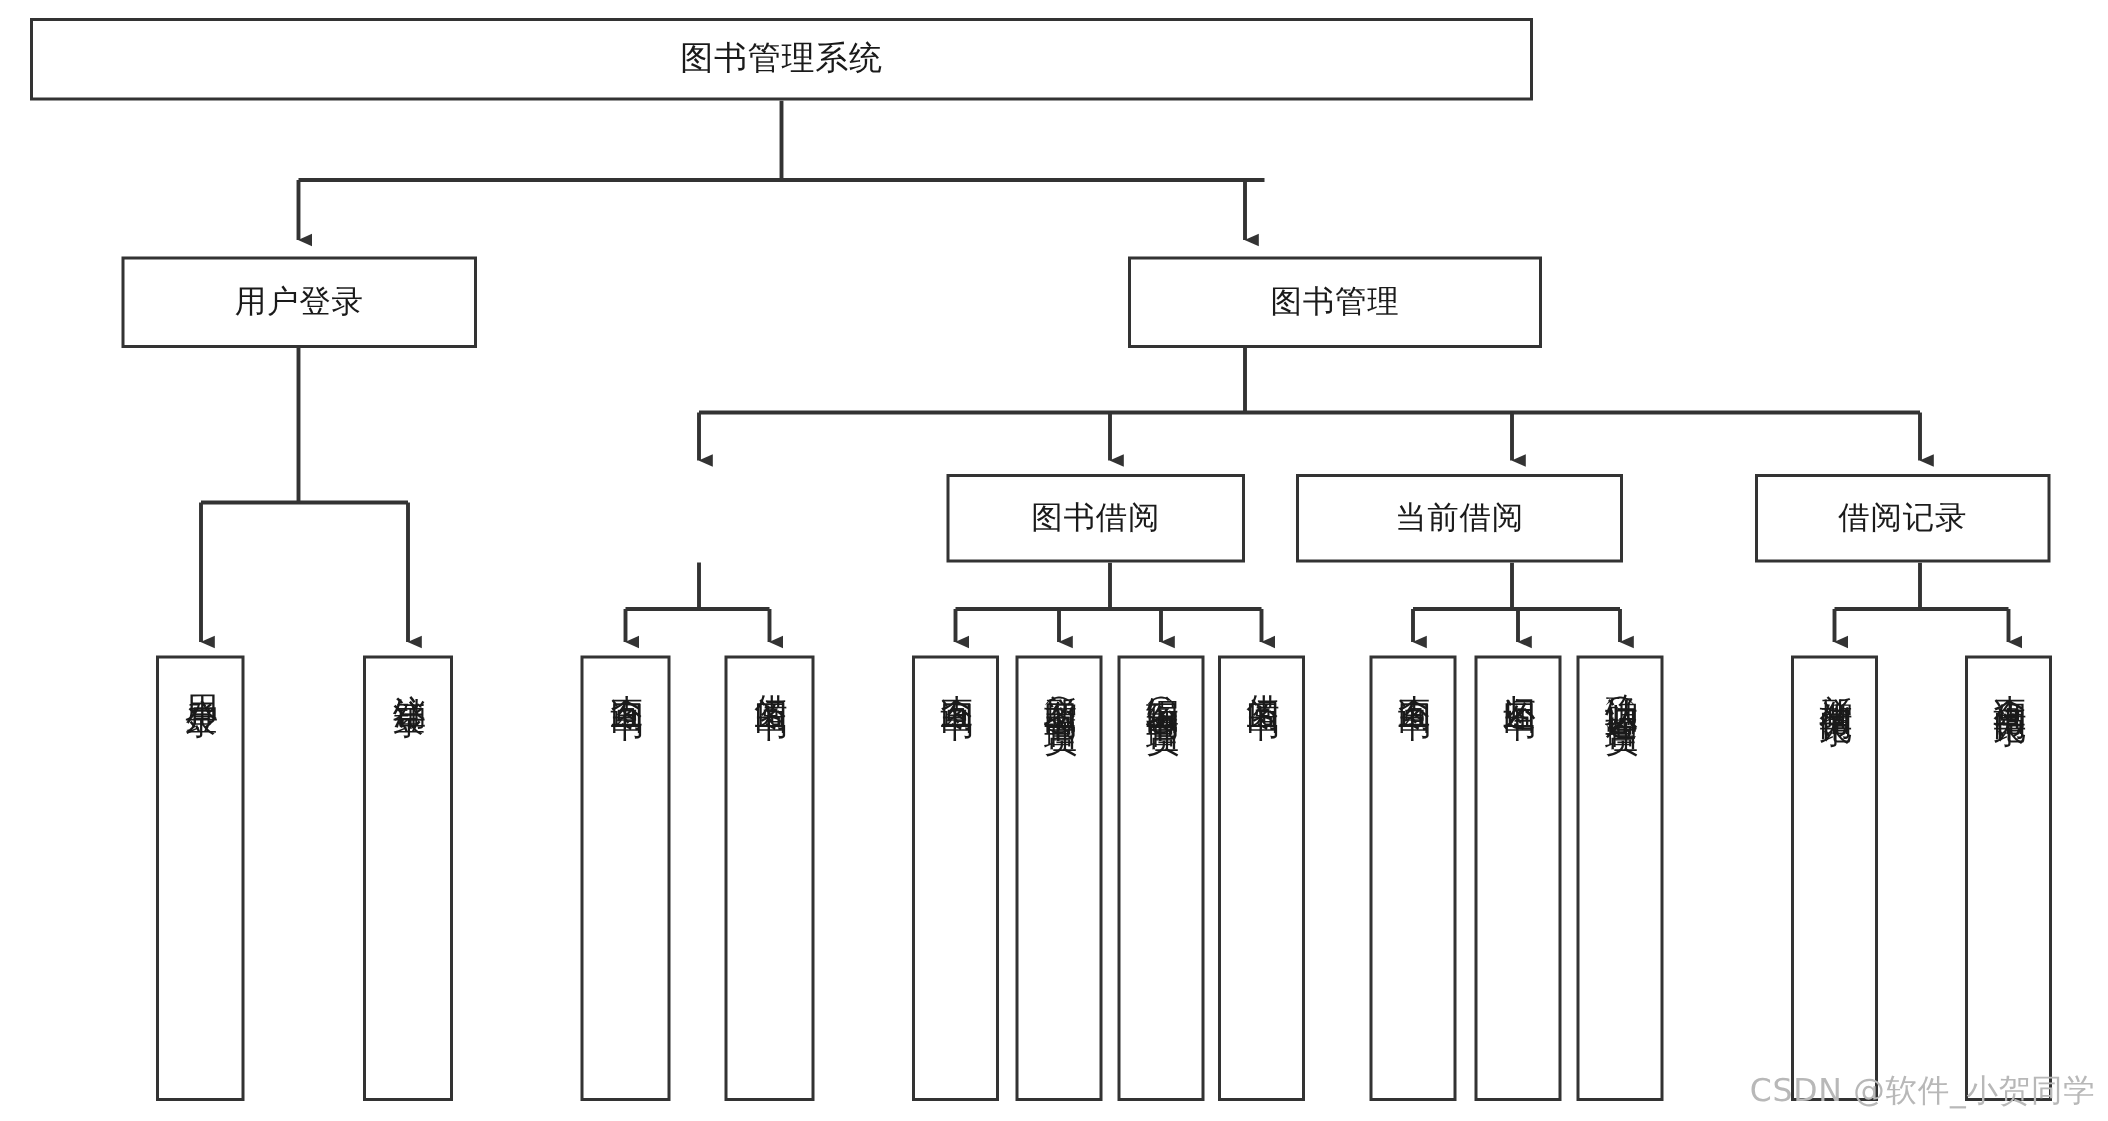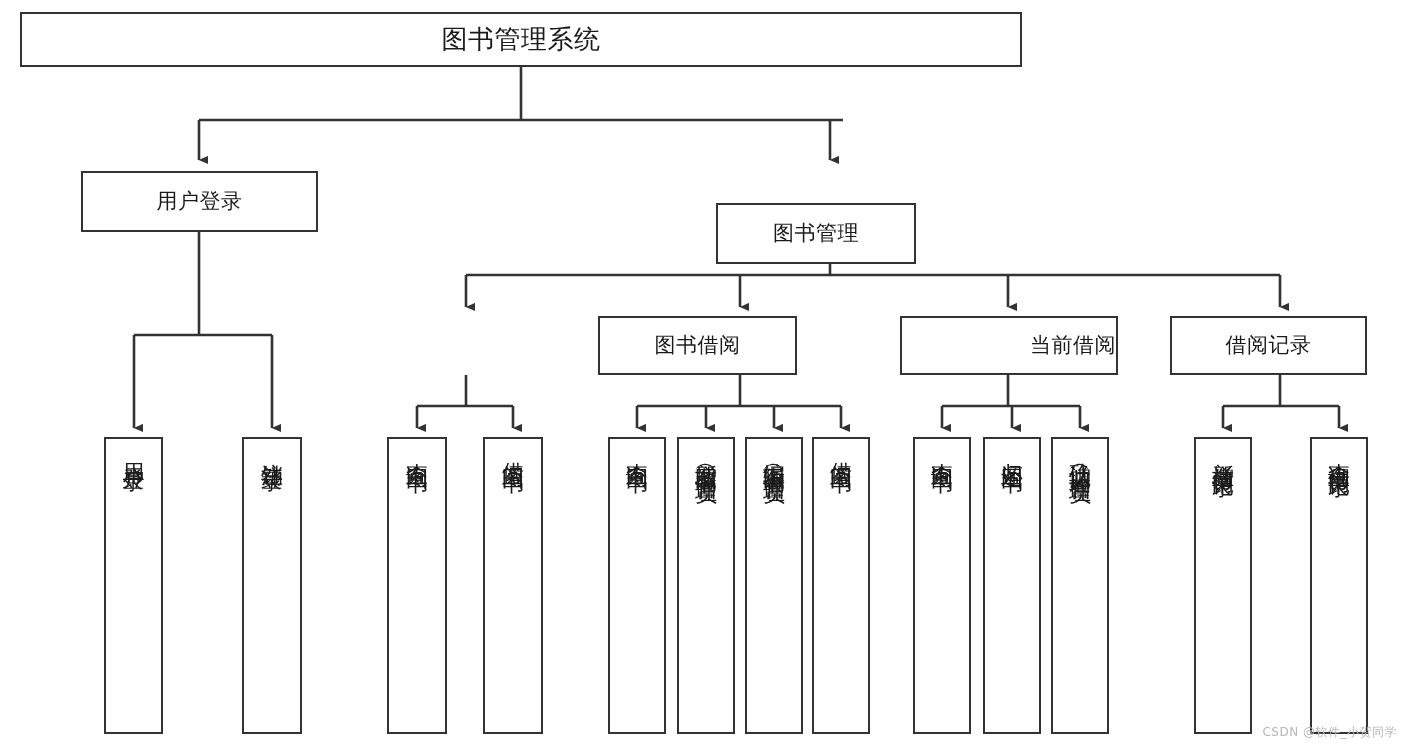--- a/index.html
+++ b/index.html
@@ -48,26 +48,26 @@
     font-size: 22px;
     letter-spacing: 3px;
     line-height: 1;
     white-space: normal;
     max-height: 100%;
   }
   .node.leaf {
     align-items: flex-start;
     padding-top: 6px;
   }
-  .node.root .label { font-size: 26px; }
+  .node.root .label { font-size: 22px; }
   #watermark {
     position: absolute;
     right: 8px;
     bottom: 6px;
-    font-size: 12px;
+    font-size: 21px;
     color: #b8b8b8;
     letter-spacing: 0.5px;
     white-space: nowrap;
     pointer-events: none;
   }
 </style>
 </head>
 <body>
 
 <div id="diagram-root">
@@ -122,28 +122,28 @@
     </g>
   </svg>
 
   <div class="node root" style="left:20px; top:12px; width:1002px; height:55px;">
     <span class="label">图书管理系统</span>
   </div>
 
   <div class="node" style="left:81px; top:171px; width:237px; height:61px;">
     <span class="label">用户登录</span>
   </div>
-  <div class="node" style="left:716px; top:171px; width:200px; height:61px;margin-top:32px;">
+  <div class="node" style="left:752px; top:171px; width:276px; height:61px;">
     <span class="label">图书管理</span>
   </div>
 
-  <div class="node" style="left:598px; top:316px; width:199px; height:59px;">
+  <div class="node" style="left:631px; top:316px; width:199px; height:59px;">
     <span class="label">图书借阅</span>
   </div>
-  <div class="node" style="left:900px; top:316px; width:218px; height:59px;justify-content:flex-end;">
+  <div class="node" style="left:864px; top:316px; width:218px; height:59px;">
     <span class="label">当前借阅</span>
   </div>
   <div class="node" style="left:1170px; top:316px; width:197px; height:59px;">
     <span class="label">借阅记录</span>
   </div>
 
   <div class="node leaf" style="left:104px; top:437px; width:59px; height:297px;">
     <span class="label">用户登录</span>
   </div>
   <div class="node leaf" style="left:242px; top:437px; width:60px; height:297px;">

